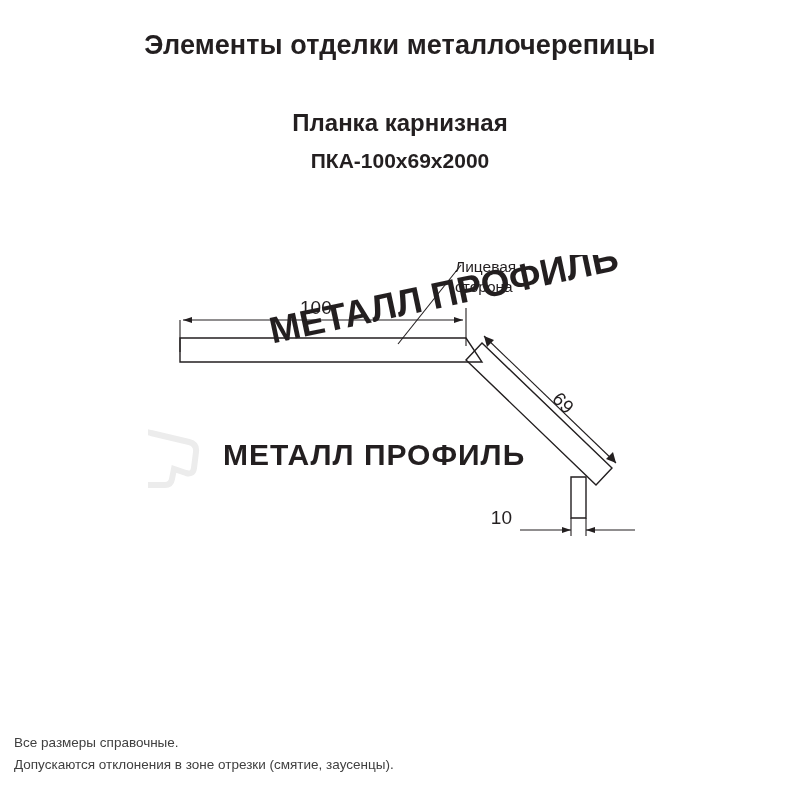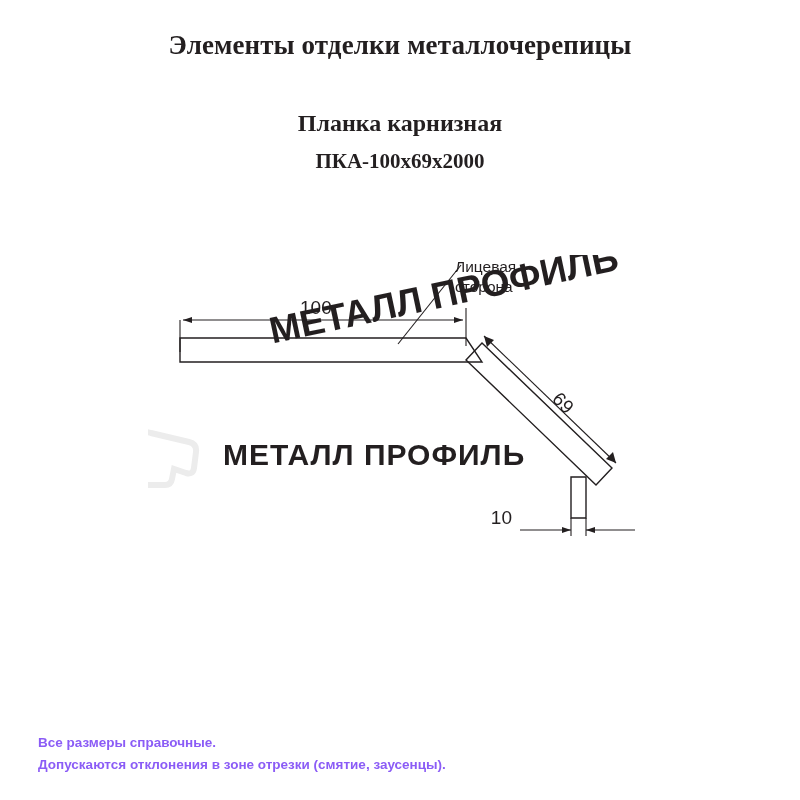--- a/index.html
+++ b/index.html
@@ -18,21 +18,20 @@
   .page {
     position: absolute;
     inset: 0;
   }
   .title-block {
     position: absolute;
     top: 28px;
     left: 0;
     width: 800px;
     text-align: center;
-    font-family: Liberation Serif, serif;
   }
   .main-title {
     font-size: 27px;
     font-weight: bold;
     letter-spacing: 0.1px;
     margin: 0;
     line-height: 34px;
   }
   .sub-title {
     font-size: 24px;
@@ -59,26 +58,25 @@
   .watermark {
     position: absolute;
     top: 255px;
     left: 148px;
     width: 520px;
     height: 260px;
     pointer-events: none;
   }
   .footer {
     position: absolute;
-    left: 38px;
+    left: 14px;
     bottom: 24px;
     font-size: 13.5px;
     line-height: 22px;
-    color: #8b5cf6;
-    font-weight: bold;
+    color: #404040;
   }
   .footer div {
     white-space: nowrap;
   }
   svg { display: block; }
   text {
     font-family: "Liberation Sans", sans-serif;
     fill: #231f20;
   }
 </style>

